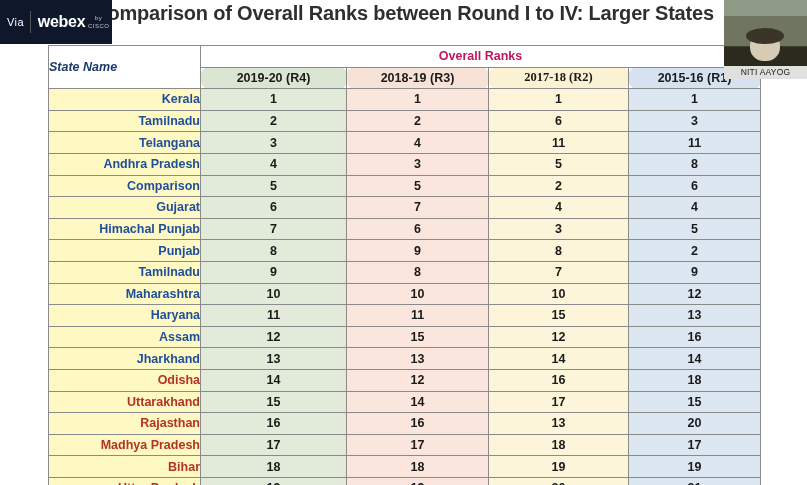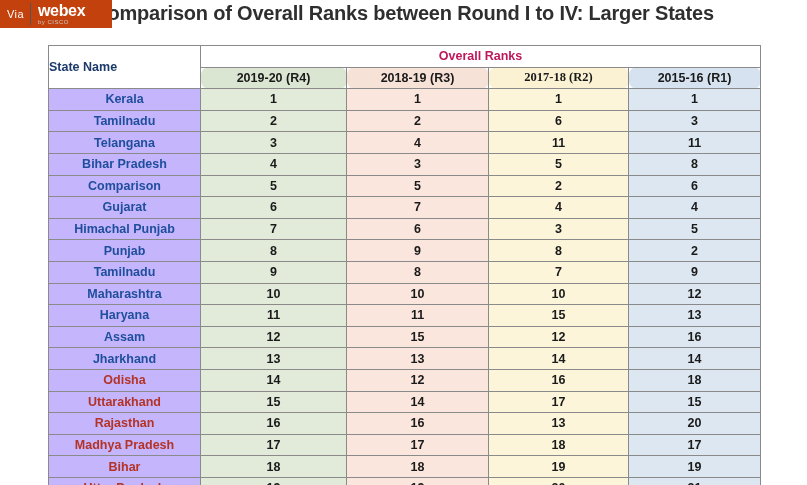--- a/index.html
+++ b/index.html
@@ -17,40 +17,41 @@
     overflow: hidden;
     background: #ffffff;
   }
 
   
   .webex-badge {
     position: absolute;
     top: 0;
     left: 0;
     width: 112px;
-    height: 28px;
-    background: #c2410c;
+    height: 44px;
+    background: #0f172a;
     display: flex;
     align-items: center;
     z-index: 30;
+    text-align: center;
   }
   .webex-badge .via {
     color: #ffffff;
     font-size: 11px;
     padding: 0 6px 0 7px;
     letter-spacing: .4px;
   }
   .webex-badge .vdiv {
     width: 1px;
     height: 22px;
     background: #555;
   }
   .webex-brand {
     display: flex;
-    flex-direction: column;
+    flex-direction: row;
     justify-content: center;
     padding-left: 7px;
   }
   .webex-brand .wname {
     color: #ffffff;
     font-size: 16px;
     font-weight: bold;
     line-height: 15px;
     letter-spacing: -.3px;
   }
@@ -168,39 +169,40 @@
     color: #be185d;
     height: 22px;
   }
   th.statehead {
     background: #ffffff;
     font-size: 14.5px;
     font-weight: bold;
     color: #1b3a6b;
     text-align: left;
     padding-left: 8px;
+    font-style: italic;
   }
   th.yearhead {
     font-size: 13.5px;
     font-weight: bold;
     color: #1a1a1a;
     height: 22px;
     border-radius: 8px;
   }
   th.y-r4 { background: #dbe6d2; }
   th.y-r3 { background: #f7e2d8; margin-left: 9px; }
   th.y-r2 { background: #faf2d2; font-family: Liberation Serif, serif; }
   th.y-r1 { background: #d6e2ef; }
 
   td.state {
-    text-align: center;
+    text-align: right;
     padding-left: 9px;
     font-weight: bold;
     font-size: 12.5px;
-    background: #c4b5fd;
+    background: #fef9c3;
   }
   td.num {
     text-align: center;
     font-weight: bold;
     color: #1a1a1a;
   }
   td.c-r4 { background: #e2ebd9; }
   td.c-r3 { background: #fae6dc; }
   td.c-r2 { background: #fcf5da; }
   td.c-r1 { background: #dde7f1; }
@@ -228,20 +230,27 @@
     <span class="via">Via</span>
     <span class="vdiv"></span>
     <span class="webex-brand">
       <span class="wname">webex</span>
       <span class="wsub">by CISCO</span>
     </span>
   </div>
 
   <div class="slide-title">Comparison of Overall Ranks between Round I to IV: Larger States</div>
 
+  <div class="pip">
+    <div class="ceiling"></div>
+    <div class="wall"></div>
+    <div class="desk"></div>
+    <div class="person"></div>
+    <div class="name-label">NITI AAYOG</div>
+  </div>
 
   <div class="table-wrap">
     <table class="ranks">
       <colgroup>
         <col class="col-state">
         <col class="col-r4">
         <col class="col-r3">
         <col class="col-r2">
         <col class="col-r1">
       </colgroup>
@@ -274,21 +283,21 @@
             <td class="num c-r1">3</td>
           </tr>
           <tr>
             <td class="state state-blue">Telangana</td>
             <td class="num c-r4">3</td>
             <td class="num c-r3">4</td>
             <td class="num c-r2">11</td>
             <td class="num c-r1">11</td>
           </tr>
           <tr>
-            <td class="state state-blue">Bihar Pradesh</td>
+            <td class="state state-blue">Andhra Pradesh</td>
             <td class="num c-r4">4</td>
             <td class="num c-r3">3</td>
             <td class="num c-r2">5</td>
             <td class="num c-r1">8</td>
           </tr>
           <tr>
             <td class="state state-blue">Comparison</td>
             <td class="num c-r4">5</td>
             <td class="num c-r3">5</td>
             <td class="num c-r2">2</td>

